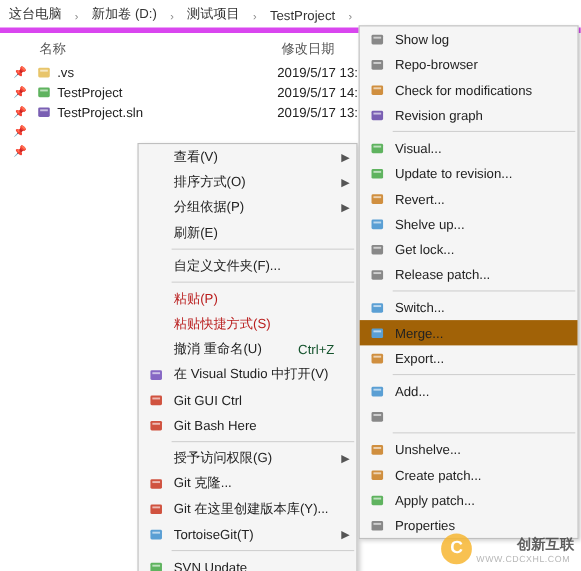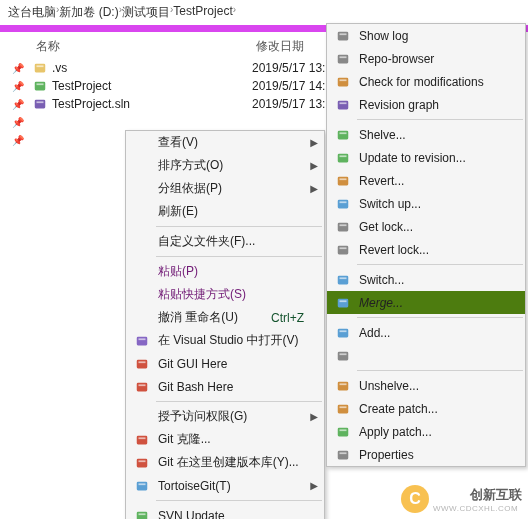--- a/index.html
+++ b/index.html
@@ -1,38 +1,38 @@
 <!DOCTYPE html>
 <html><head>
 <meta charset="utf-8">
 <style>
   * { margin: 0; padding: 0; box-sizing: border-box; font-family: "Microsoft YaHei", "Segoe UI", sans-serif; font-size: 12px; }
   body { background: #fff; width: 528px; height: 519px; overflow: hidden; position: relative; }
   
-  .breadcrumb { display: flex; align-items: flex-start; padding: 4px 8px; gap: 0; color: #333; border-bottom: 7px solid #d946ef; }
+  .breadcrumb { display: flex; align-items: flex-end; padding: 4px 8px; gap: 12px; color: #333; border-bottom: 5px solid #d946ef; }
   .bc-sep { color: #888; font-size: 10px; }
   
   .header-row { display: flex; padding: 6px 0 4px 36px; color: #555; }
   .col-name { flex: 0 0 220px; }
   .col-date { flex: 1; }
   
   .file-list { padding-left: 8px; }
   .file-row { display: flex; align-items: center; height: 18px; padding-left: 4px; }
   .pin { width: 20px; color: #888; font-size: 10px; }
   .ficon { width: 16px; height: 16px; margin-right: 4px; display: inline-flex; align-items: center; justify-content: center; }
   .fname { flex: 0 0 200px; color: #222; }
   .fdate { color: #222; }
   
   .menu { position: absolute; background: #f5f5f5; border: 1px solid #bfbfbf; box-shadow: 2px 2px 4px rgba(0,0,0,0.2); }
   .menu-item { display: flex; align-items: center; height: 23px; padding: 0 20px 0 4px; position: relative; }
-  .menu-item.hover { background: #4d7c0f; font-style: italic; }
+  .menu-item.hover { background: #a16207; }
   .menu-item.disabled { color: #9e9e9e; }
   .menu-icon { width: 24px; display: inline-flex; align-items: center; justify-content: center; }
   .menu-label { flex: 1; padding-left: 4px; color: #222; }
-  .menu-item.disabled .menu-label { color: #701a75; }
+  .menu-item.disabled .menu-label { color: #b91c1c; }
   .menu-shortcut { color: #14532d; padding-left: 20px; }
   .menu-arrow { position: absolute; right: 6px; font-size: 10px; color: #555; }
   .menu-sep { height: 1px; background: #d0d0d0; margin: 3px 2px 3px 30px; }
   
   #menu1 { top: 130px; left: 125px; width: 200px; }
   #menu2 { top: 23px; left: 326px; width: 200px; }
   
   .watermark { position: absolute; right: 6px; bottom: 6px; display: flex; align-items: center; gap: 4px; opacity: 0.85; }
   .wm-circle { width: 28px; height: 28px; border-radius: 50%; background: #f7b733; display: flex; align-items: center; justify-content: center; color: #fff; font-weight: bold; font-size: 16px; }
   .wm-text { font-size: 13px; font-weight: bold; color: #444; margin-left: 37px; }
@@ -149,21 +149,21 @@
       </span>
       <span class="menu-label">在 Visual Studio 中打开(V)</span>
     </div>
     <div class="menu-item">
       <span class="menu-icon">
         <svg viewBox="0 0 16 16">
           <rect x="2" y="3" width="12" height="10" rx="1.5" fill="#d0523f"></rect>
           <rect x="4" y="5" width="8" height="2" fill="#fff" opacity="0.6"></rect>
         </svg>
       </span>
-      <span class="menu-label">Git GUI Here</span>
+      <span class="menu-label">Git GUI Ctrl</span>
     </div>
     <div class="menu-item">
       <span class="menu-icon">
         <svg viewBox="0 0 16 16">
           <rect x="2" y="3" width="12" height="10" rx="1.5" fill="#d0523f"></rect>
           <rect x="4" y="5" width="8" height="2" fill="#fff" opacity="0.6"></rect>
         </svg>
       </span>
       <span class="menu-label">Git Bash Here</span>
     </div>
@@ -250,21 +250,21 @@
       <span class="menu-label">Revision graph</span>
     </div>
     <div class="menu-sep"></div>
     <div class="menu-item">
       <span class="menu-icon">
         <svg viewBox="0 0 16 16">
           <rect x="2" y="3" width="12" height="10" rx="1.5" fill="#5fb35f"></rect>
           <rect x="4" y="5" width="8" height="2" fill="#fff" opacity="0.6"></rect>
         </svg>
       </span>
-      <span class="menu-label">Shelve...</span>
+      <span class="menu-label">Visual...</span>
     </div>
     <div class="menu-item">
       <span class="menu-icon">
         <svg viewBox="0 0 16 16">
           <rect x="2" y="3" width="12" height="10" rx="1.5" fill="#5fb35f"></rect>
           <rect x="4" y="5" width="8" height="2" fill="#fff" opacity="0.6"></rect>
         </svg>
       </span>
       <span class="menu-label">Update to revision...</span>
     </div>
@@ -277,58 +277,67 @@
       </span>
       <span class="menu-label">Revert...</span>
     </div>
     <div class="menu-item">
       <span class="menu-icon">
         <svg viewBox="0 0 16 16">
           <rect x="2" y="3" width="12" height="10" rx="1.5" fill="#5a9fd4"></rect>
           <rect x="4" y="5" width="8" height="2" fill="#fff" opacity="0.6"></rect>
         </svg>
       </span>
-      <span class="menu-label">Switch up...</span>
+      <span class="menu-label">Shelve up...</span>
     </div>
     <div class="menu-item">
       <span class="menu-icon">
         <svg viewBox="0 0 16 16">
           <rect x="2" y="3" width="12" height="10" rx="1.5" fill="#888"></rect>
           <rect x="4" y="5" width="8" height="2" fill="#fff" opacity="0.6"></rect>
         </svg>
       </span>
       <span class="menu-label">Get lock...</span>
     </div>
     <div class="menu-item">
       <span class="menu-icon">
         <svg viewBox="0 0 16 16">
           <rect x="2" y="3" width="12" height="10" rx="1.5" fill="#888"></rect>
           <rect x="4" y="5" width="8" height="2" fill="#fff" opacity="0.6"></rect>
         </svg>
       </span>
-      <span class="menu-label">Revert lock...</span>
+      <span class="menu-label">Release patch...</span>
     </div>
     <div class="menu-sep"></div>
     <div class="menu-item">
       <span class="menu-icon">
         <svg viewBox="0 0 16 16">
           <rect x="2" y="3" width="12" height="10" rx="1.5" fill="#5a9fd4"></rect>
           <rect x="4" y="5" width="8" height="2" fill="#fff" opacity="0.6"></rect>
         </svg>
       </span>
       <span class="menu-label">Switch...</span>
     </div>
     <div class="menu-item hover">
       <span class="menu-icon">
         <svg viewBox="0 0 16 16">
           <rect x="2" y="3" width="12" height="10" rx="1.5" fill="#5a9fd4"></rect>
           <rect x="4" y="5" width="8" height="2" fill="#fff" opacity="0.6"></rect>
         </svg>
       </span>
       <span class="menu-label">Merge...</span>
+    </div>
+    <div class="menu-item">
+      <span class="menu-icon">
+        <svg viewBox="0 0 16 16">
+          <rect x="2" y="3" width="12" height="10" rx="1.5" fill="#d08f3f"></rect>
+          <rect x="4" y="5" width="8" height="2" fill="#fff" opacity="0.6"></rect>
+        </svg>
+      </span>
+      <span class="menu-label">Export...</span>
     </div>
     <div class="menu-sep"></div>
     <div class="menu-item">
       <span class="menu-icon">
         <svg viewBox="0 0 16 16">
           <rect x="2" y="3" width="12" height="10" rx="1.5" fill="#5a9fd4"></rect>
           <rect x="4" y="5" width="8" height="2" fill="#fff" opacity="0.6"></rect>
         </svg>
       </span>
       <span class="menu-label">Add...</span>

